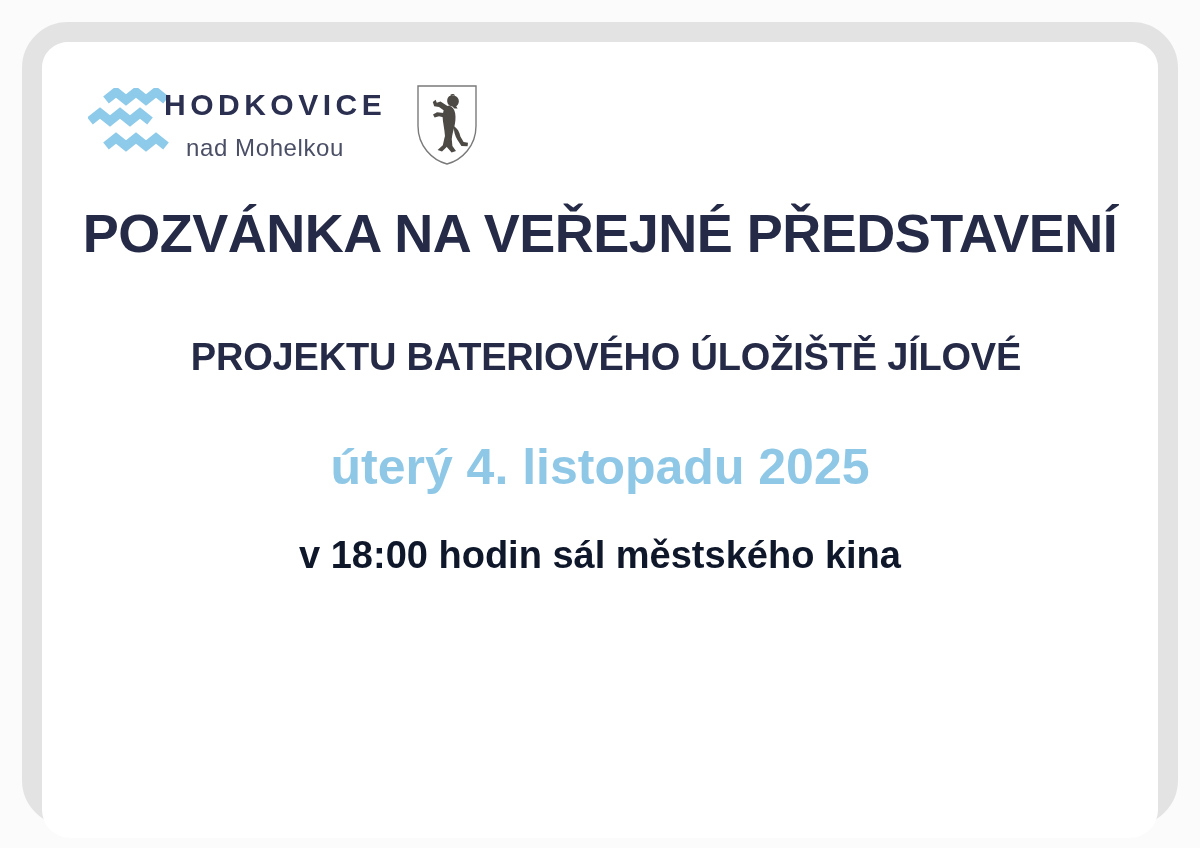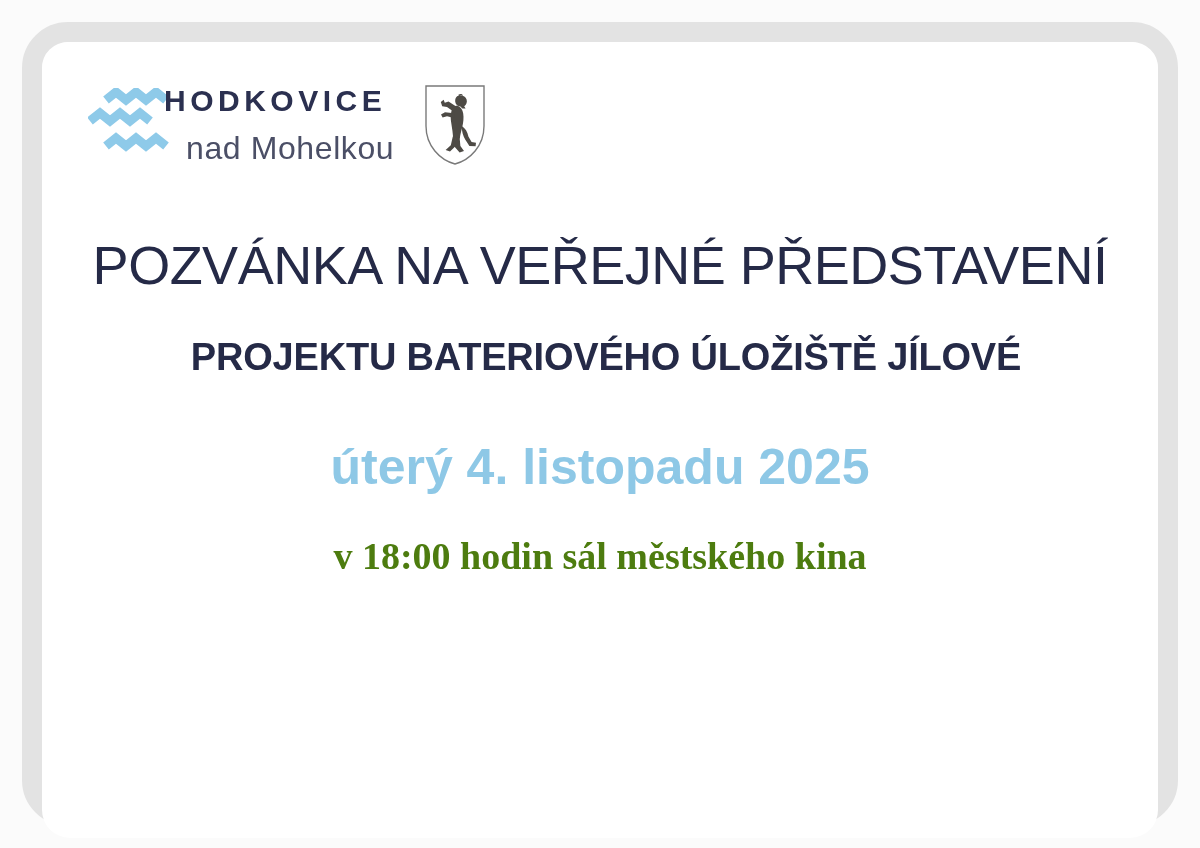--- a/index.html
+++ b/index.html
@@ -89,21 +89,21 @@
     font-weight: bold;
     font-size: 30px;
     letter-spacing: 4.5px;
     color: #2b3050;
     white-space: nowrap;
   }
 
   .wordmark-sub {
     font-family: "Liberation Sans", sans-serif;
     font-weight: normal;
-    font-size: 32px;
+    font-size: 24px;
     letter-spacing: 0.6px;
     color: #4b4f66;
     white-space: nowrap;
     margin-top: 16px;
     margin-left: 22px;
   }
 
   .crest {
     width: 62px;
     height: 82px;
@@ -112,26 +112,25 @@
   }
 
   
   .headline {
     position: absolute;
     left: 0;
     top: 160px;
     width: 1116px;
     text-align: center;
     font-family: "Liberation Sans", sans-serif;
-    font-weight: normal;
+    font-weight: bold;
     font-size: 54px;
     letter-spacing: -0.5px;
     color: #252a47;
     white-space: nowrap;
-    margin-top: 32px;
   }
 
   .subhead {
     position: absolute;
     left: 6px;
     top: 294px;
     width: 1116px;
     text-align: center;
     font-family: "Liberation Sans", sans-serif;
     font-weight: bold;
@@ -153,24 +152,24 @@
     color: #8ec8e6;
     white-space: nowrap;
   }
 
   .timeline {
     position: absolute;
     left: 0;
     top: 492px;
     width: 1116px;
     text-align: center;
-    font-family: Liberation Serif, serif;
+    font-family: Liberation Sans, sans-serif;
     font-weight: bold;
     font-size: 38px;
-    color: #4d7c0f;
+    color: #0f172a;
     white-space: nowrap;
   }
 </style>
 </head>
 <body>
 
 <div class="poster">
 
   <div class="frame"></div>
 

